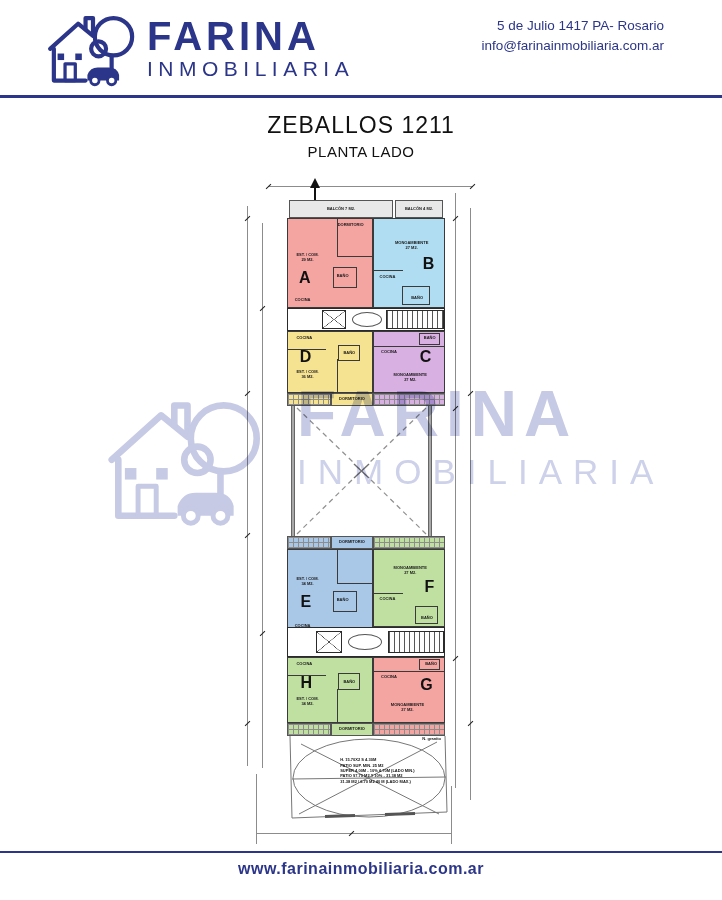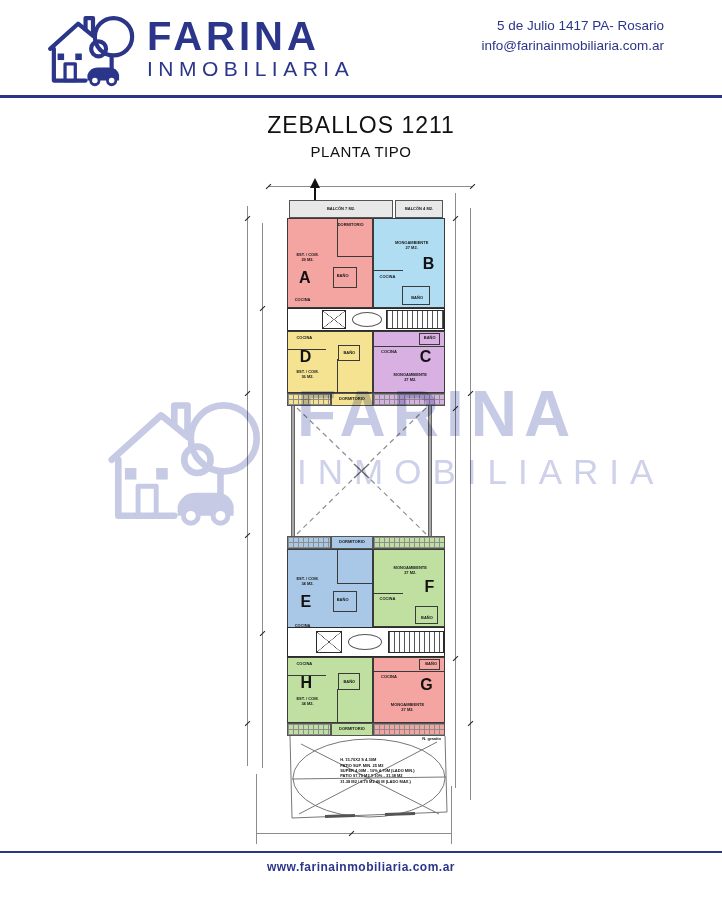--- a/index.html
+++ b/index.html
@@ -54,21 +54,21 @@
   .patio-notes{position:absolute;font-size:4px;font-weight:bold;color:#101010;line-height:1.35;}
   
   .watermark{position:absolute;left:80px;top:382px;width:580px;height:150px;z-index:3;
              mix-blend-mode:multiply;pointer-events:none;display:flex;}
   .wm-icon{width:215px;height:145px;flex:none;margin-top:2px;}
   .wm-text{margin-left:2px;color:#c6cae4;}
   .wm-line1{font-size:64px;font-weight:bold;letter-spacing:7px;line-height:1;}
   .wm-line2{font-size:35px;letter-spacing:11px;line-height:1.25;color:#cdd1e9;margin-top:4px;}
   
   .footer-text{position:absolute;left:0;top:860px;width:722px;text-align:center;
-               color:#2b3589;font-size:12px;font-weight:bold;letter-spacing:0.5px;}
+               color:#2b3589;font-size:16px;font-weight:bold;letter-spacing:0.5px;}
 </style>
 </head>
 <body>
 
 <div class="page">
 
   <div class="header">
     <div class="logo">
       <svg class="logo-icon" viewBox="0 0 100 88" fill="none" stroke="#2b3589" stroke-width="4.5" stroke-linecap="round" stroke-linejoin="round">
         <path d="M4 46 L34 19 L50 32"></path>
@@ -92,21 +92,21 @@
     </div>
     <div class="contact">
       <div>5 de Julio 1417 PA- Rosario</div>
       <div>info@farinainmobiliaria.com.ar</div>
     </div>
   </div>
   <div class="rule top-rule"></div>
 
   <div class="title-block">
     <div class="main-title">ZEBALLOS 1211</div>
-    <div class="sub-title">PLANTA TIPO</div>
+    <div class="sub-title">PLANTA LADO</div>
   </div>
 
   <div class="plan">
 
     <div class="dim" style="left:4px;top:28px;width:1px;height:560px;"></div>
     <div class="dim" style="left:19px;top:45px;width:1px;height:545px;"></div>
     <div class="dim" style="left:212px;top:15px;width:1px;height:595px;"></div>
     <div class="dim" style="left:227px;top:30px;width:1px;height:592px;"></div>
     <div class="dim" style="left:25px;top:8px;width:205px;height:1px;"></div>
     <div class="dim" style="left:13px;top:655px;width:195px;height:1px;"></div>

